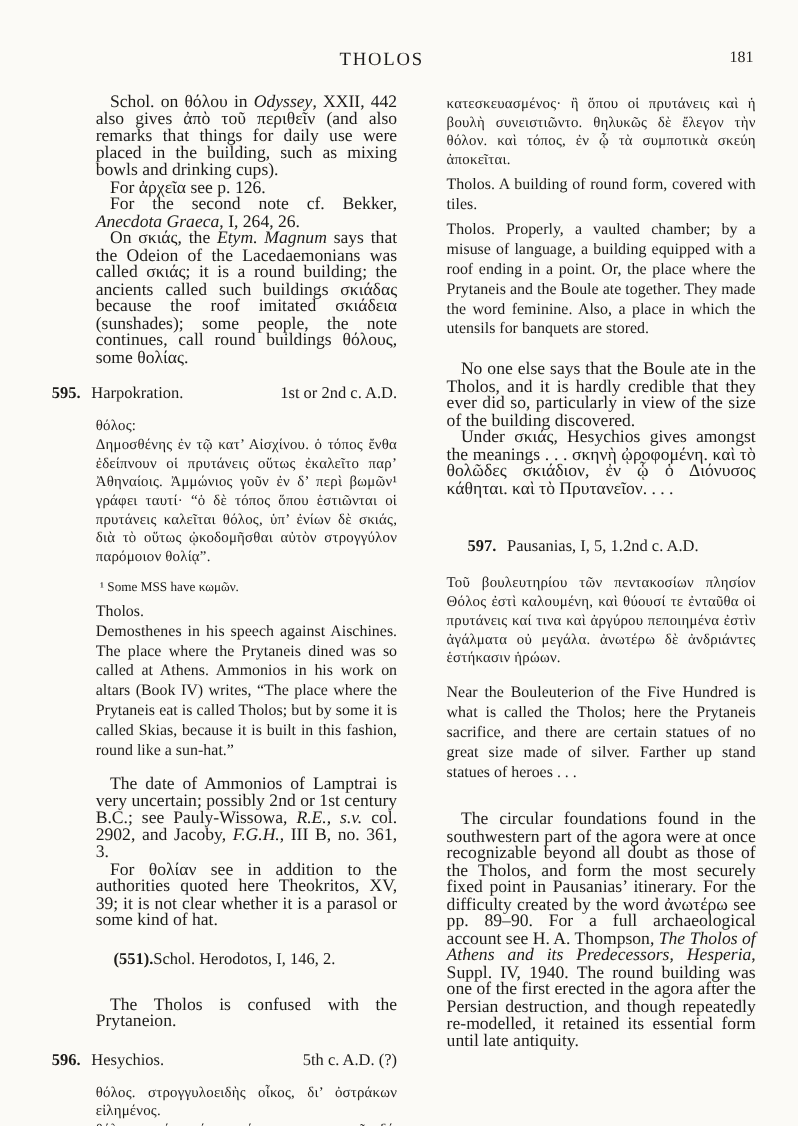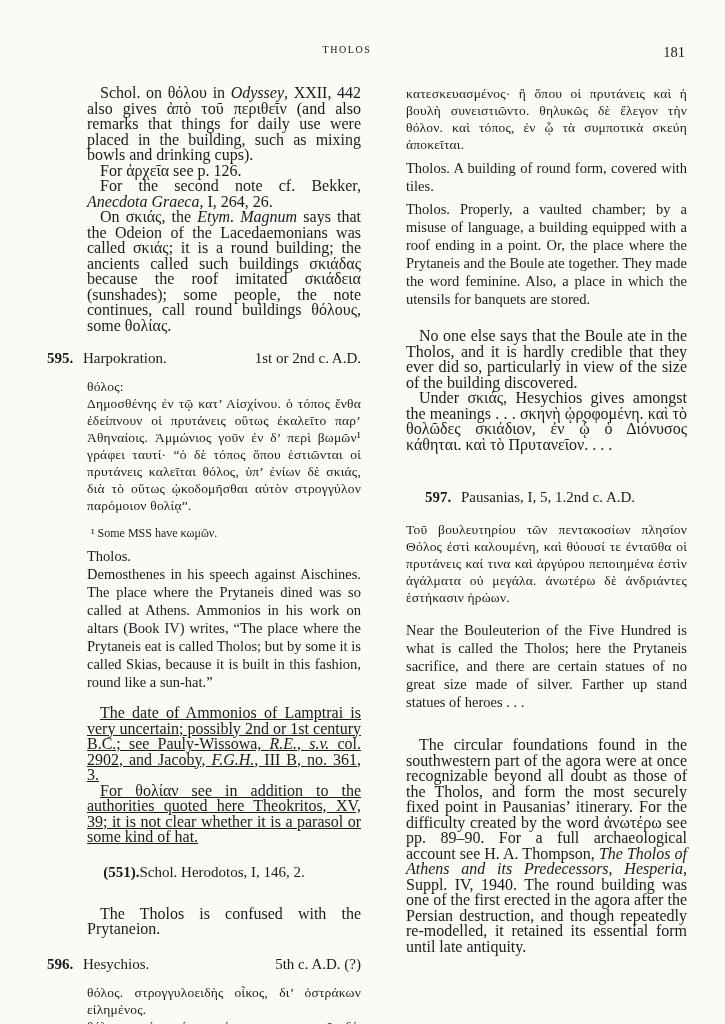--- a/index.html
+++ b/index.html
@@ -9,21 +9,21 @@
     color:#1c1b19;
   }
   .page {
     position:relative; box-sizing:border-box;
     width:725px; height:1024px;
     padding:44px 38px 0 47px;
   }
   .page-header { position:relative; height:20px; margin-bottom:21px; }
   .running-title {
     position:absolute; left:0; right:40px; text-align:center;
-    font-size:10px; letter-spacing:1.6px; font-weight:normal;
+    font-size:17px; letter-spacing:1.6px; font-weight:normal;
   }
   .page-number { position:absolute; right:2px; top:0; font-size:14.5px; }
 
   .columns { display:flex; gap:12px; }
   .column { width:315px; box-sizing:border-box; }
 
   p { margin:0; text-align:justify; }
   .pi { text-indent:13px; }
 
   .block { margin-left:40px; }
@@ -41,21 +41,21 @@
   .entry-number { font-weight:bold; display:inline-block; min-width:36px; }
   .entry-left { white-space:nowrap; }
   .entry-date { white-space:nowrap; }
 
   
   .mb-note    { margin-bottom:16px; }
   .mb-h595    { margin-bottom:10px; }
   .mb-gk595   { margin-bottom:12px; }
   .mb-fn      { margin-bottom:6px; }
   .mb-tr595   { margin-bottom:14px; }
-  .mb-cm595   { margin-bottom:18px;text-decoration:underline; }
+  .mb-cm595   { margin-bottom:18px; }
   .mb-h551    { margin-bottom:24px;justify-content:center; }
   .mb-cm551   { margin-bottom:18px; }
   .mb-h596    { margin-bottom:10px; }
 
   .mb-gkcont  { margin-bottom:6px; }
   .mb-tr596   { margin-bottom:20px; }
   .mb-cm596   { margin-bottom:36px; }
   .mb-h597    { margin-bottom:14px;justify-content:center; }
   .mb-gk597   { margin-bottom:15px; }
   .mb-tr597   { margin-bottom:26px; }

